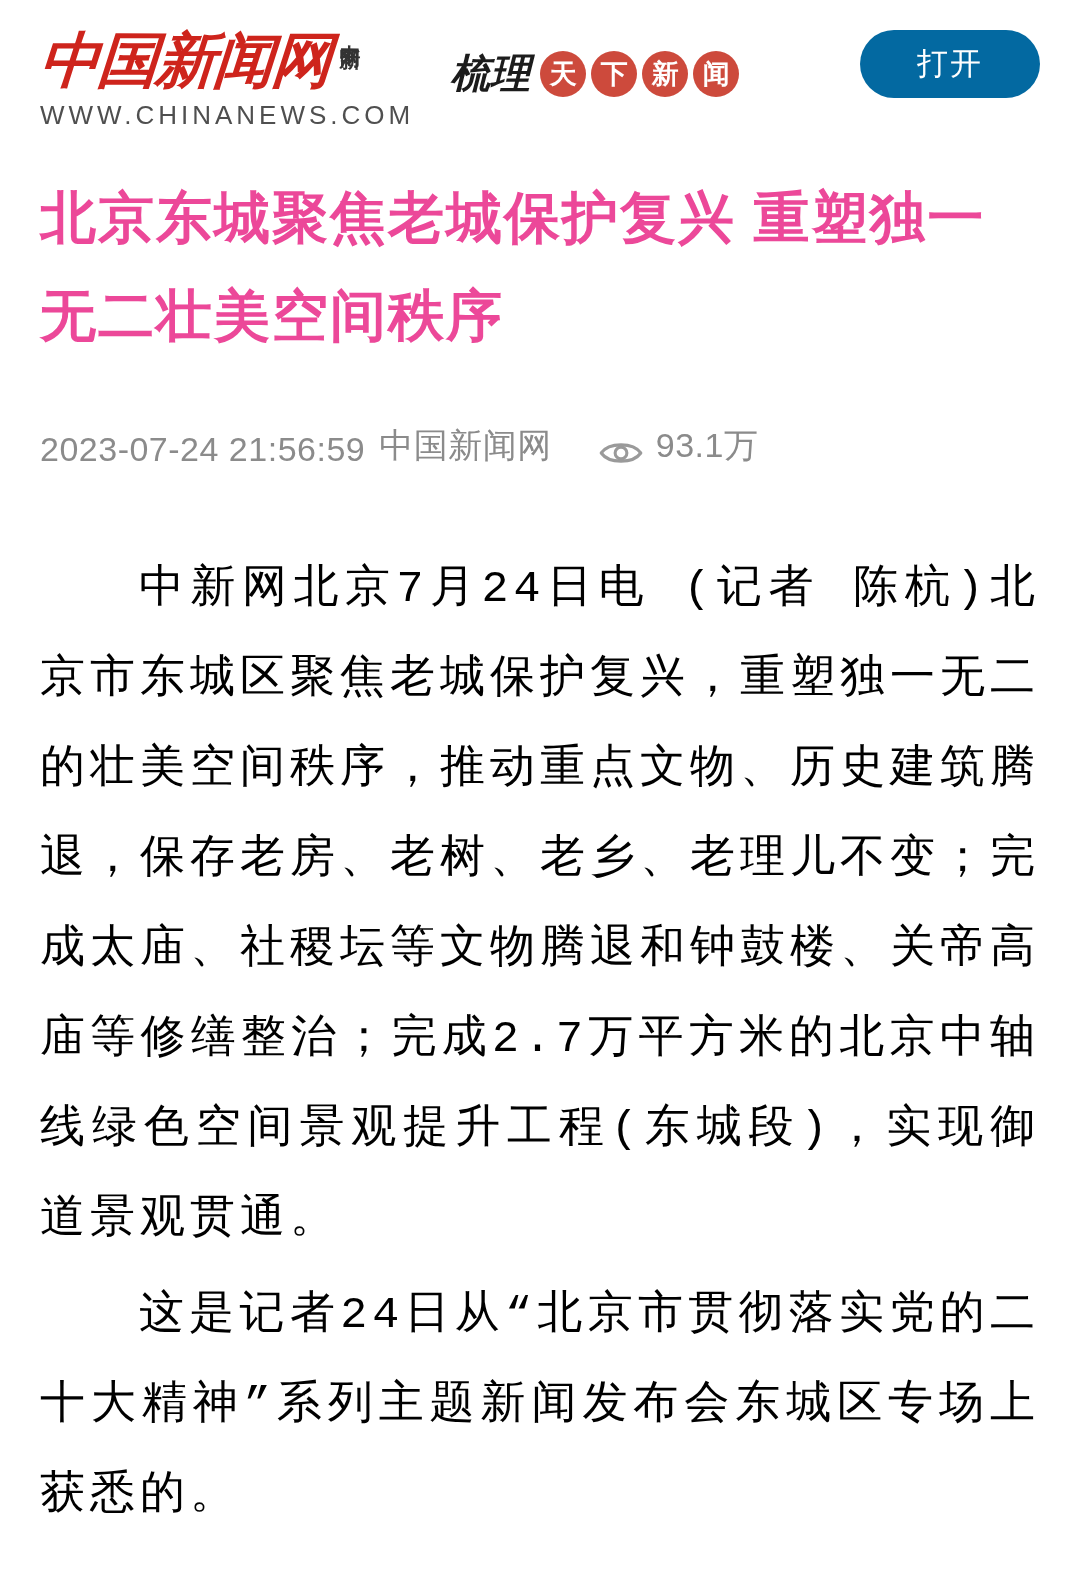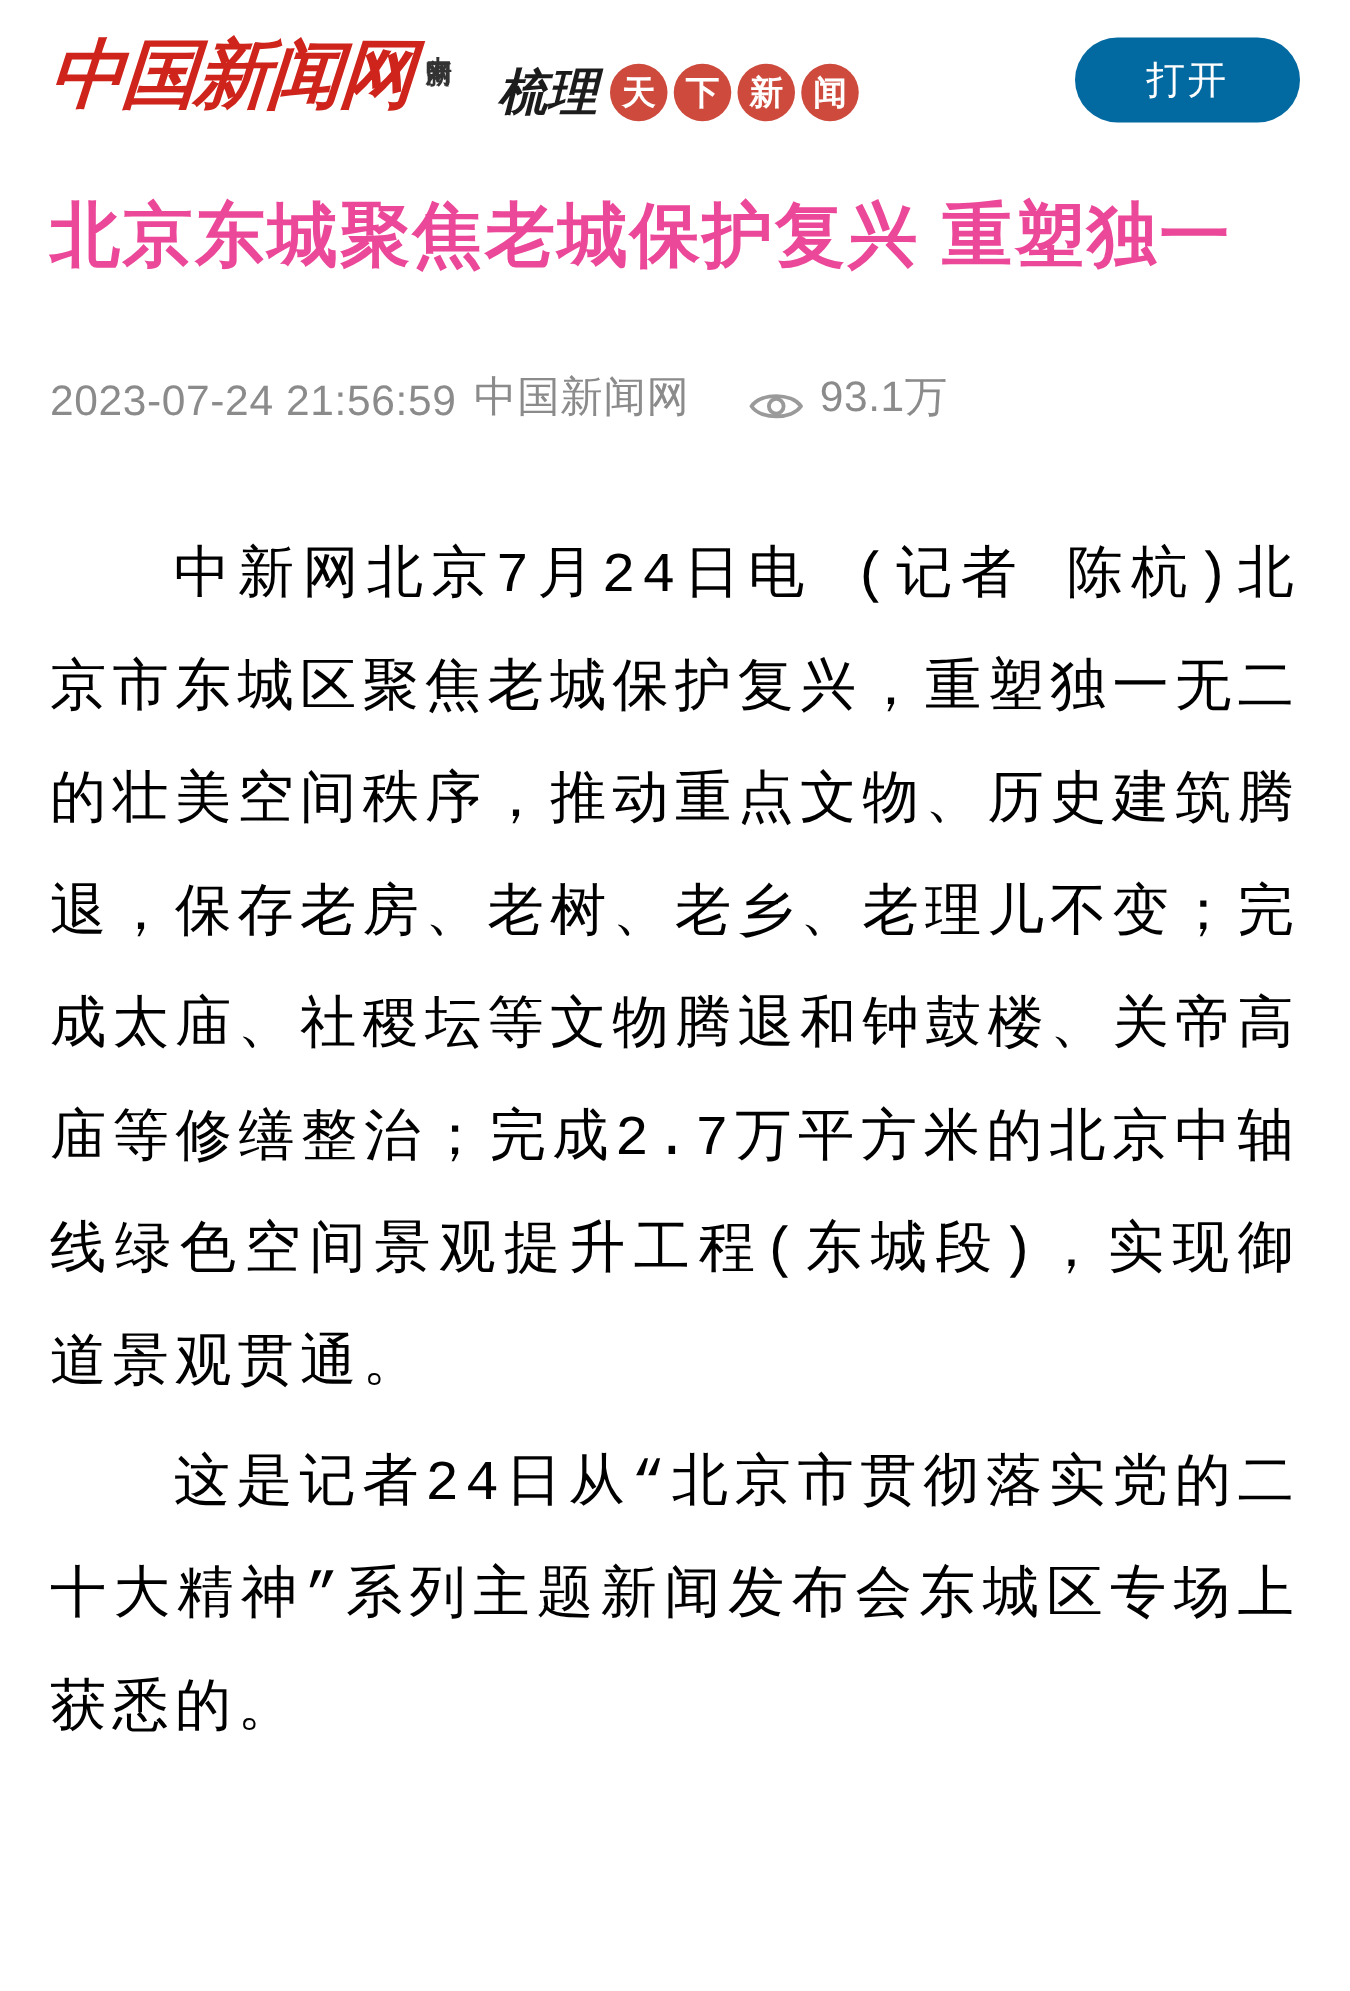--- a/index.html
+++ b/index.html
@@ -152,35 +152,37 @@
 <body>
 
 <div class="page">
 
   <div class="header">
     <div class="logo-block">
       <div class="logo-row">
         <span class="logo-calligraphy">中国新闻网</span>
         <span class="logo-vertical">中新网</span>
       </div>
+      <div class="logo-url">WWW.CHINANEWS.COM</div>
     </div>
 
     <div class="slogan">
       <span class="slogan-prefix">梳理</span>
       <span class="seal">天</span>
       <span class="seal">下</span>
       <span class="seal">新</span>
       <span class="seal">闻</span>
     </div>
 
     <button class="open-btn">打开</button>
   </div>
 
   <h1 class="title">
     <div class="title-line">北京东城聚焦老城保护复兴 重塑独一</div>
+    <div class="title-line">无二壮美空间秩序</div>
   </h1>
 
   <div class="meta">
     <span class="meta-datetime">2023-07-24 21:56:59</span>
     <span class="meta-source">中国新闻网</span>
     <span class="eye-icon">
       <svg width="46" height="32" viewBox="0 0 36 24">
         <path d="M2.5 12 C 8.5 3.5, 27.5 3.5, 33.5 12 C 27.5 20.5, 8.5 20.5, 2.5 12 Z" fill="none" stroke="#9a9a9a" stroke-width="2.4" stroke-linejoin="round"></path>
         <circle cx="18" cy="12" r="4.6" fill="none" stroke="#9a9a9a" stroke-width="2.4"></circle>
       </svg>

